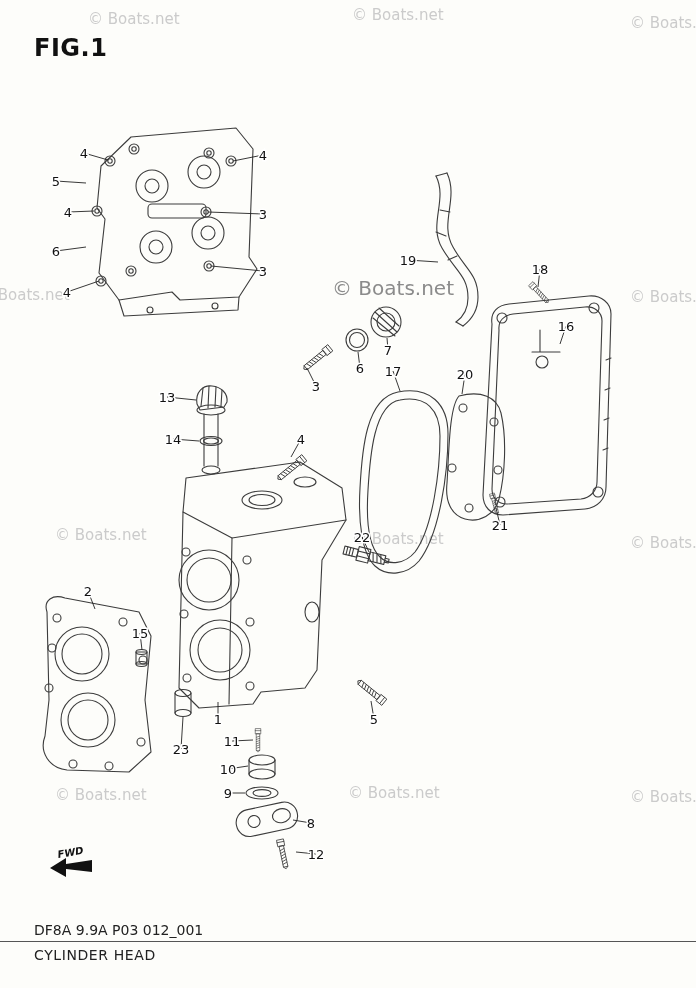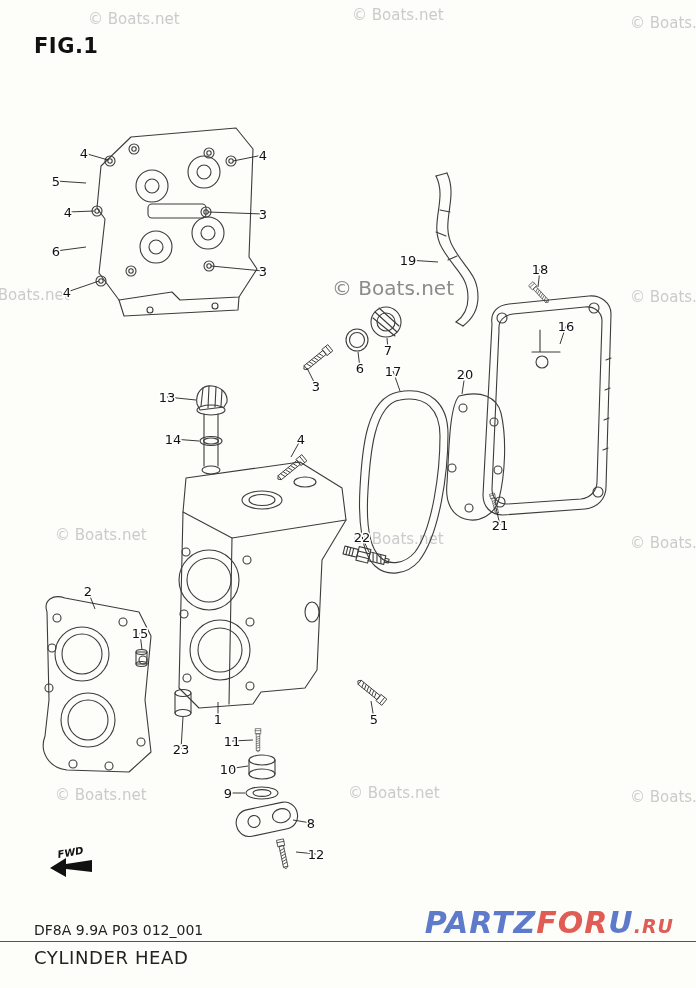--- a/index.html
+++ b/index.html
@@ -1,28 +1,28 @@
 <!DOCTYPE html>
 <html><head>
 <meta charset="utf-8">
 <style>
   html,body{margin:0;padding:0;background:#e8e8e8;}
   .page{position:relative;width:696px;height:988px;background:#fdfdfa;overflow:hidden;
         font-family:"DejaVu Sans",sans-serif;}
   .wm{position:absolute;color:#cbcbcb;white-space:nowrap;user-select:none;line-height:1;}
   .wm-dark{color:#8b8b8b;}
   #diagram{position:absolute;left:0;top:0;}
-  .fig-title{position:absolute;left:34px;top:34px;font-size:21px;font-weight:bold;color:#111;
+  .fig-title{position:absolute;left:34px;top:34px;font-size:24px;font-weight:bold;color:#111;
              letter-spacing:.5px;}
   .leader{stroke:#222;stroke-width:.9;}
   .callout{font-size:13px;fill:#111;text-anchor:middle;dominant-baseline:central;
            paint-order:stroke;stroke:#ffffff;stroke-width:3px;font-family:"DejaVu Sans",sans-serif;}
   .footer-code{position:absolute;left:34px;top:922px;font-size:14px;color:#222;}
   .footer-rule{position:absolute;left:0;top:941px;width:696px;border-top:1px solid #555;}
-  .footer-title{position:absolute;left:34px;top:947px;font-size:18px;color:#222;letter-spacing:.6px;}
+  .footer-title{position:absolute;left:34px;top:947px;font-size:14px;color:#222;letter-spacing:.6px;}
   .vendor-tagline{position:absolute;right:22px;top:892px;font-size:11.5px;color:#9a9a9a;
                   letter-spacing:.3px;}
   .vendor-logo{position:absolute;right:22px;top:905px;font-size:30px;font-weight:bold;
                font-style:italic;letter-spacing:1px;opacity:.82;white-space:nowrap;}
   .vendor-logo .logo-small{font-size:19px;}
   .art{stroke:#3c3c3c;fill:none;stroke-width:1.1;stroke-linejoin:round;stroke-linecap:round;}
   .fwd-text{font-size:10px;font-style:italic;font-weight:bold;fill:#111;stroke:none;}
 </style>
 </head>
 <body>
@@ -289,14 +289,13 @@
         <text x="316" y="854" class="callout">12</text>
         <line x1="374" y1="719" x2="371" y2="701" class="leader"></line>
         <text x="374" y="719" class="callout">5</text>
       </g>
   </svg>
 
   <div class="footer-code">DF8A 9.9A P03 012_001</div>
   <div class="footer-rule"></div>
   <div class="footer-title">CYLINDER HEAD</div>
 
-  <div class="vendor-logo" id="vendor-logo"><span style="color: rgb(59, 95, 192);">PARTZ</span><span style="color: rgb(217, 58, 48);">FOR</span><span style="color: rgb(59, 95, 192);">U</span><span class="logo-small" style="color: rgb(217, 58, 48);">.RU</span></div>
 </div>
 
 </body></html>

